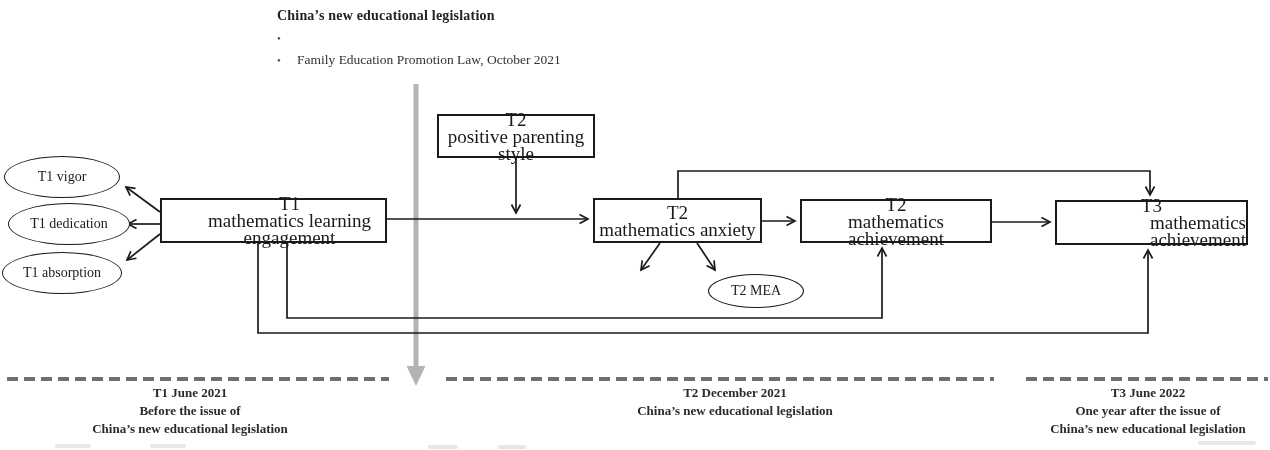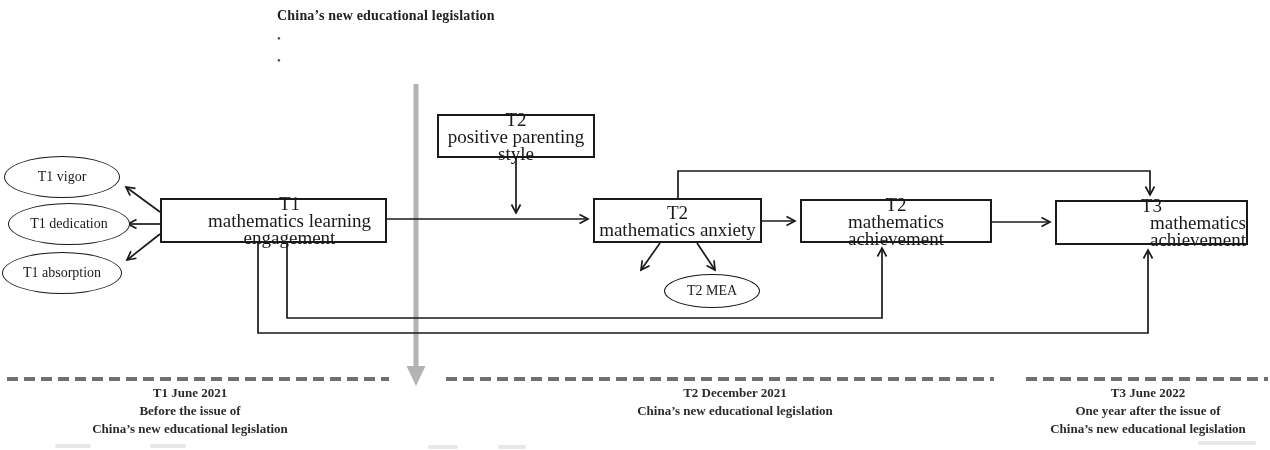--- a/index.html
+++ b/index.html
@@ -117,20 +117,21 @@
     </g>
   </svg>
 
   <div class="legis">
     <div class="legis-title">China’s new educational legislation</div>
     <div class="legis-item">
       <span class="legis-bullet">•</span>
     </div>
     <div class="legis-item">
       <span class="legis-bullet">•</span>
+      <span>Family Education Promotion Law, October 2021</span>
     </div>
   </div>
 
   <div class="oval" style="left:4px; top:156px; width:116px; height:42px;">
     <span>T1 vigor</span>
   </div>
   <div class="oval" style="left:0px; top:203px; width:122px; height:42px;margin-left:8px;">
     <span>T1 dedication</span>
   </div>
   <div class="oval" style="left:2px; top:252px; width:120px; height:42px;">
@@ -155,21 +156,21 @@
   <div class="box" style="left:800px; top:199px; width:192px; height:44px;">
     <div>T2</div>
     <div>mathematics achievement</div>
   </div>
 
   <div class="box" style="left:1055px; top:200px; width:193px; height:45px;text-align:right;">
     <div>T3</div>
     <div>mathematics achievement</div>
   </div>
 
-  <div class="oval" style="left:664px; top:274px; width:96px; height:34px;text-align:right;">
+  <div class="oval" style="left:708px; top:274px; width:96px; height:34px;text-align:right;">
     <span>T2 MEA</span>
   </div>
 
   <div class="tl-label" style="left:30px;">
     <div>T1 June 2021</div>
     <div>Before the issue of</div>
     <div>China’s new educational legislation</div>
   </div>
   <div class="tl-label" style="left:575px;">
     <div>T2 December 2021</div>

